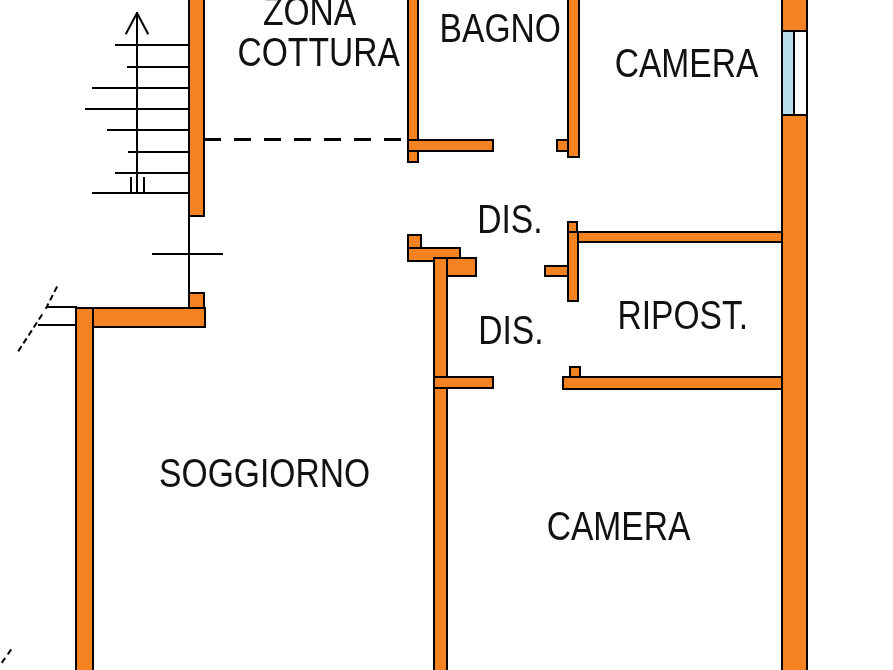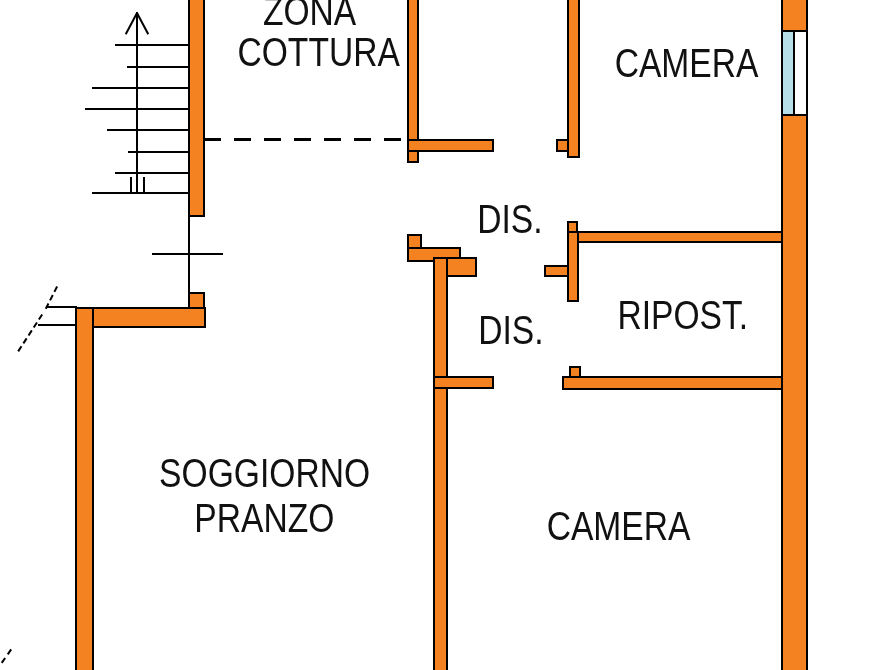--- a/index.html
+++ b/index.html
@@ -103,21 +103,21 @@
   <div class="ln" style="left:38px;top:324px;width:37px;height:2px;"></div>
 
   <div class="dashline" style="left:204px;top:138px;width:204px;"></div>
 
   <div class="diag" style="left:58px;top:287px;width:25px;transform:rotate(117deg);"></div>
   <div class="diag" style="left:43px;top:315px;width:44px;transform:rotate(123deg);"></div>
   <div class="diag" style="left:12px;top:650px;width:27px;transform:rotate(125deg);"></div>
 
   <div class="label" style="left:310px;top:11px;"><span>ZONA</span></div>
   <div class="label" style="left:319px;top:52px;"><span>COTTURA</span></div>
+  <div class="label" style="left:500px;top:28px;"><span>BAGNO</span></div>
   <div class="label" style="left:687px;top:63px;"><span>CAMERA</span></div>
   <div class="label" style="left:510px;top:219px;"><span>DIS.</span></div>
   <div class="label" style="left:683px;top:315px;"><span>RIPOST.</span></div>
   <div class="label" style="left:511px;top:330px;"><span>DIS.</span></div>
   <div class="label" style="left:265px;top:473px;"><span>SOGGIORNO</span></div>
-  <div class="label" style="left:264px;top:518px;"><span>PRANZO</span></div>
   <div class="label" style="left:619px;top:526px;"><span>CAMERA</span></div>
 
 </div>
 
 </body></html>

